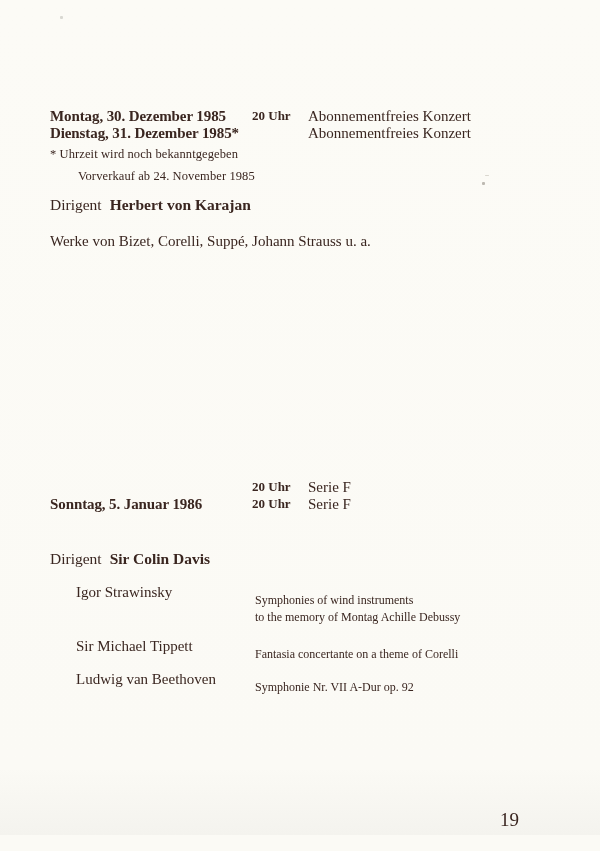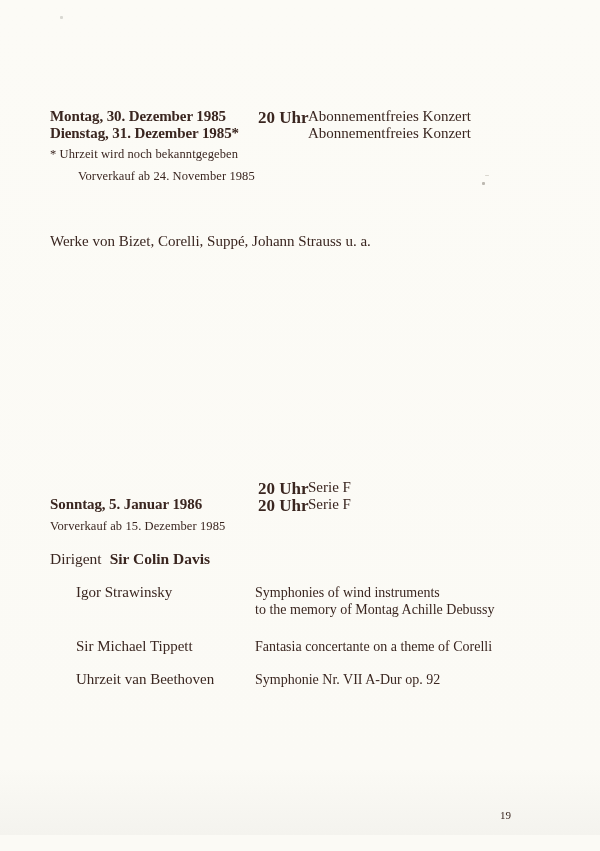--- a/index.html
+++ b/index.html
@@ -17,40 +17,40 @@
     overflow: hidden;
   }
   .abs { position: absolute; }
   .row { position: absolute; left: 50px; width: 530px; height: 17px; }
   .cell-date {
     position: absolute; left: 0; top: 0; width: 200px;
     font-weight: bold; font-size: 15px; letter-spacing: -0.1px; white-space: nowrap;
   }
   .cell-time {
     position: absolute; left: 202px; top: 0;
-    font-weight: bold; font-size: 17px; white-space: nowrap; margin-left: 6px;
+    font-weight: bold; font-size: 13px; white-space: nowrap;
   }
   .cell-event {
     position: absolute; left: 258px; top: 0;
     font-size: 15px; white-space: nowrap;
   }
   .small-note { font-size: 12.5px; letter-spacing: 0.1px; white-space: nowrap; }
   .main-text { font-size: 15px; white-space: nowrap; }
   .conductor-line { font-size: 15.5px; white-space: nowrap; }
   .conductor-name { font-weight: bold; margin-left: 8px; }
   .program-row { position: absolute; left: 50px; width: 540px; }
   .composer {
     position: absolute; left: 8px; top: 0;
     font-size: 15px; white-space: nowrap; margin-left: 18px;
   }
   .work {
-    position: absolute; left: 205px; top: 0;
-    font-size: 14px; line-height: 17px; white-space: nowrap;
+    position: absolute; left: 205px; top: 8px;
+    font-size: 12px; line-height: 17px; white-space: nowrap;
   }
-  .page-number { font-size: 11px; }
+  .page-number { font-size: 19px; }
   .speck { position: absolute; border-radius: 1px; }
   .speck-1 { left: 60px; top: 16px; width: 3px; height: 3px; background: #d9d8d2; }
   .speck-2 { left: 482px; top: 182px; width: 3px; height: 3px; background: #bdb9b1; }
   .speck-3 { left: 485px; top: 175px; width: 4px; height: 1px; background: #dad7cf; }
   .speck-4 { left: 504px; top: 841px; width: 5px; height: 1px; background: #dedbd2; }
 </style>
 </head>
 <body>
 
 <div class="page">
@@ -63,54 +63,56 @@
   <div class="row" style="top: 125px;">
     <span class="cell-date">Dienstag, 31. Dezember 1985*</span>
     <span class="cell-time"></span>
     <span class="cell-event">Abonnementfreies Konzert</span>
   </div>
 
   <div class="abs small-note" style="left: 50px; top: 147px;">* Uhrzeit wird noch bekanntgegeben</div>
 
   <div class="abs small-note" style="left: 50px; top: 169px; margin-left: 28px;">Vorverkauf ab 24. November 1985</div>
 
+  <div class="abs conductor-line" style="left: 50px; top: 196px;">
+    <span>Dirigent</span><span class="conductor-name">Herbert von Karajan</span>
+  </div>
 
   <div class="abs main-text" style="left: 50px; top: 233px;">Werke von Bizet, Corelli, Suppé, Johann Strauss u. a.</div>
 
   <div class="row" style="top: 479px;">
     <span class="cell-time">20 Uhr</span>
     <span class="cell-event">Serie F</span>
   </div>
   <div class="row" style="top: 496px;">
     <span class="cell-date">Sonntag, 5. Januar 1986</span>
     <span class="cell-time">20 Uhr</span>
     <span class="cell-event">Serie F</span>
   </div>
 
-  <div class="abs small-note" style="left: 50px; top: 519px;">Vorverkauf ab 15. Dezember 1985</div>
 
   <div class="abs conductor-line" style="left: 50px; top: 550px;">
     <span>Dirigent</span><span class="conductor-name">Sir Colin Davis</span>
   </div>
 
   <div class="program-row" style="top: 584px;">
     <span class="composer">Igor Strawinsky</span>
     <span class="work">
       <span style="display:block;">Symphonies of wind instruments</span>
       <span style="display:block;">to the memory of Montag Achille Debussy</span>
     </span>
   </div>
 
   <div class="program-row" style="top: 638px;">
     <span class="composer">Sir Michael Tippett</span>
     <span class="work">Fantasia concertante on a theme of Corelli</span>
   </div>
 
   <div class="program-row" style="top: 671px;">
-    <span class="composer">Uhrzeit van Beethoven</span>
+    <span class="composer">Ludwig van Beethoven</span>
     <span class="work">Symphonie Nr. VII A-Dur op. 92</span>
   </div>
 
   <div class="abs page-number" style="left: 500px; top: 809px;">19</div>
 
   <div class="speck speck-1"></div>
   <div class="speck speck-2"></div>
   <div class="speck speck-3"></div>
   <div class="speck speck-4"></div>
 

